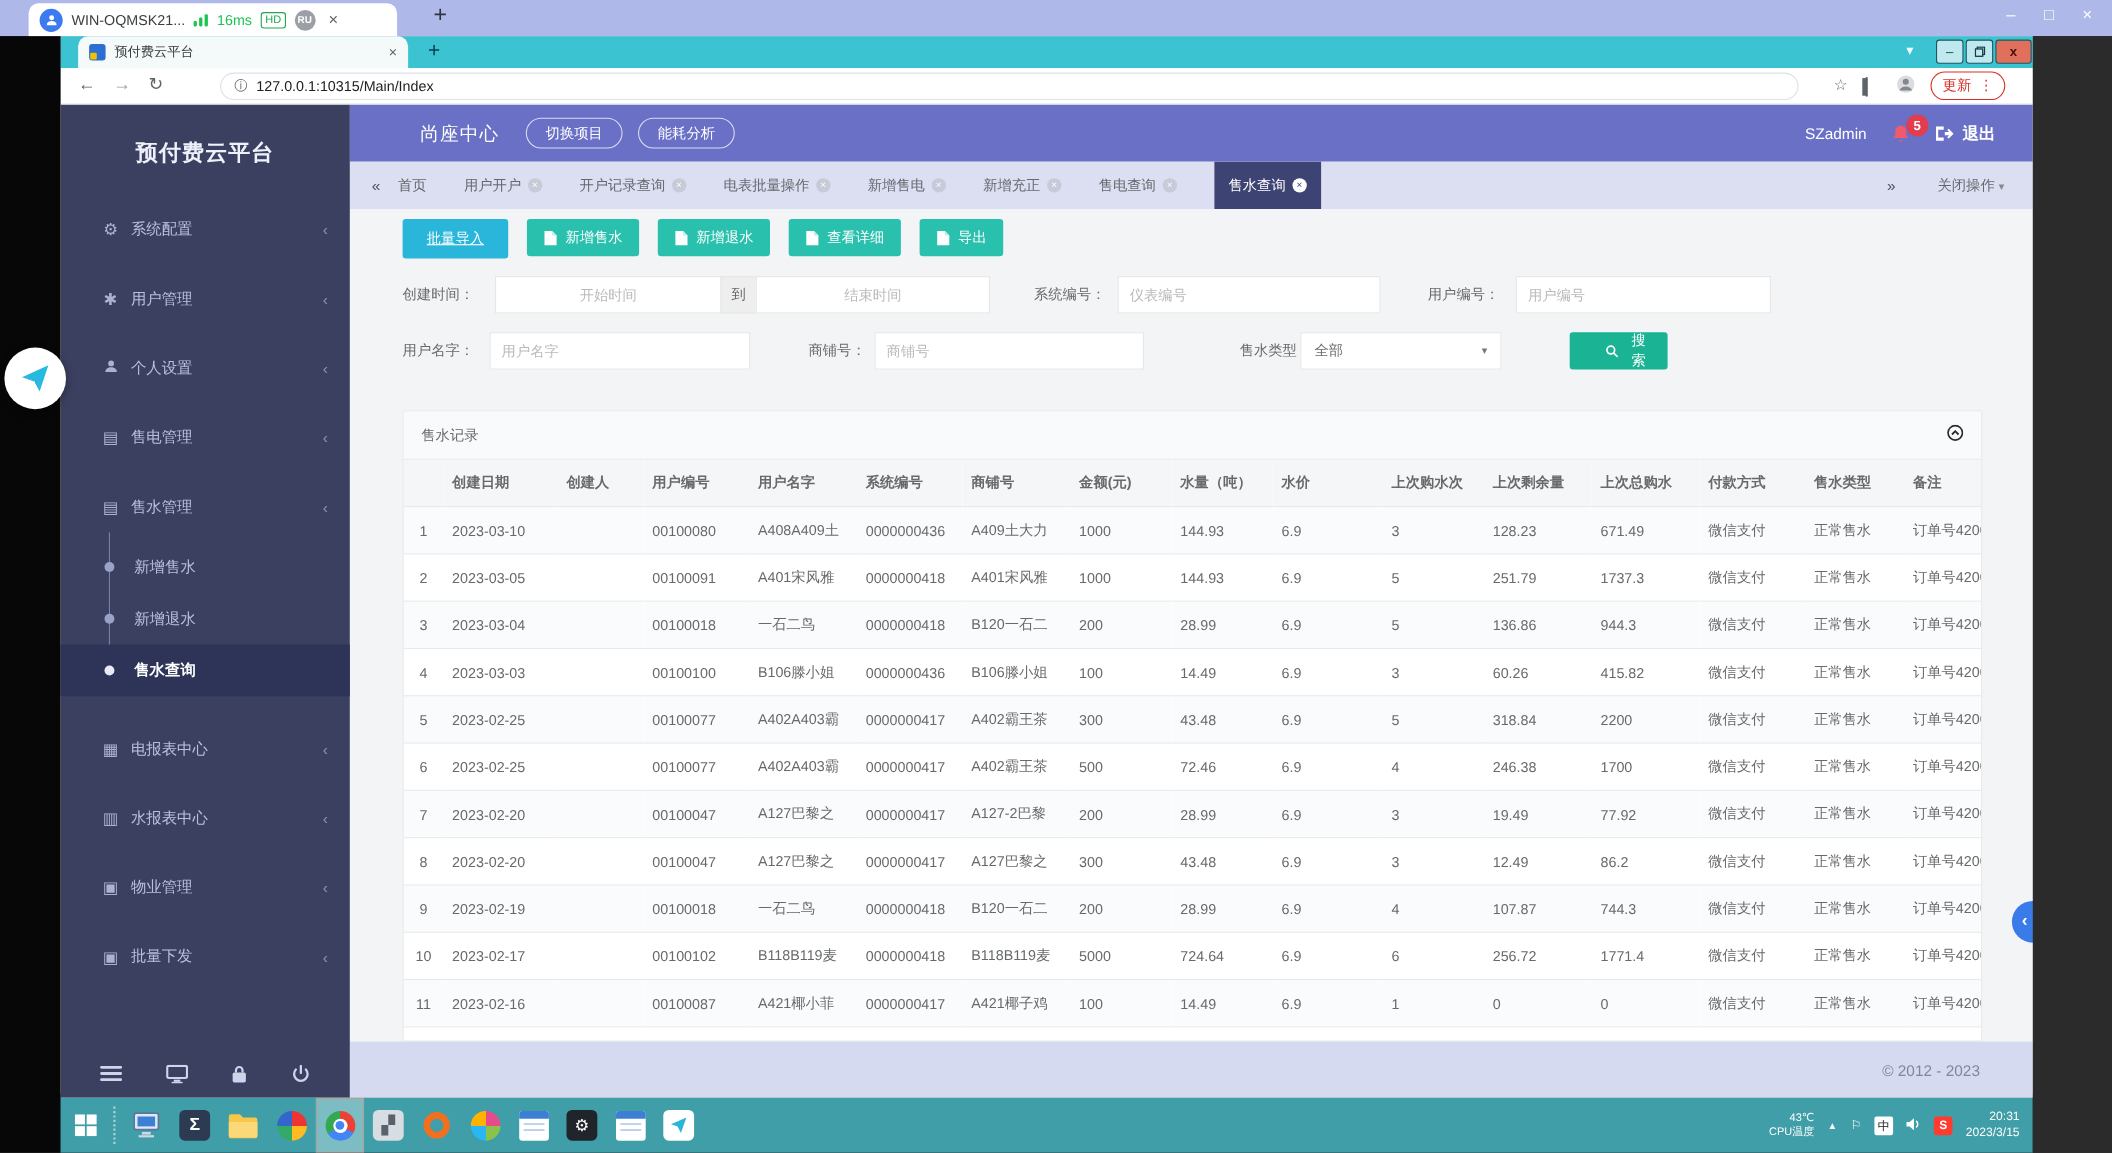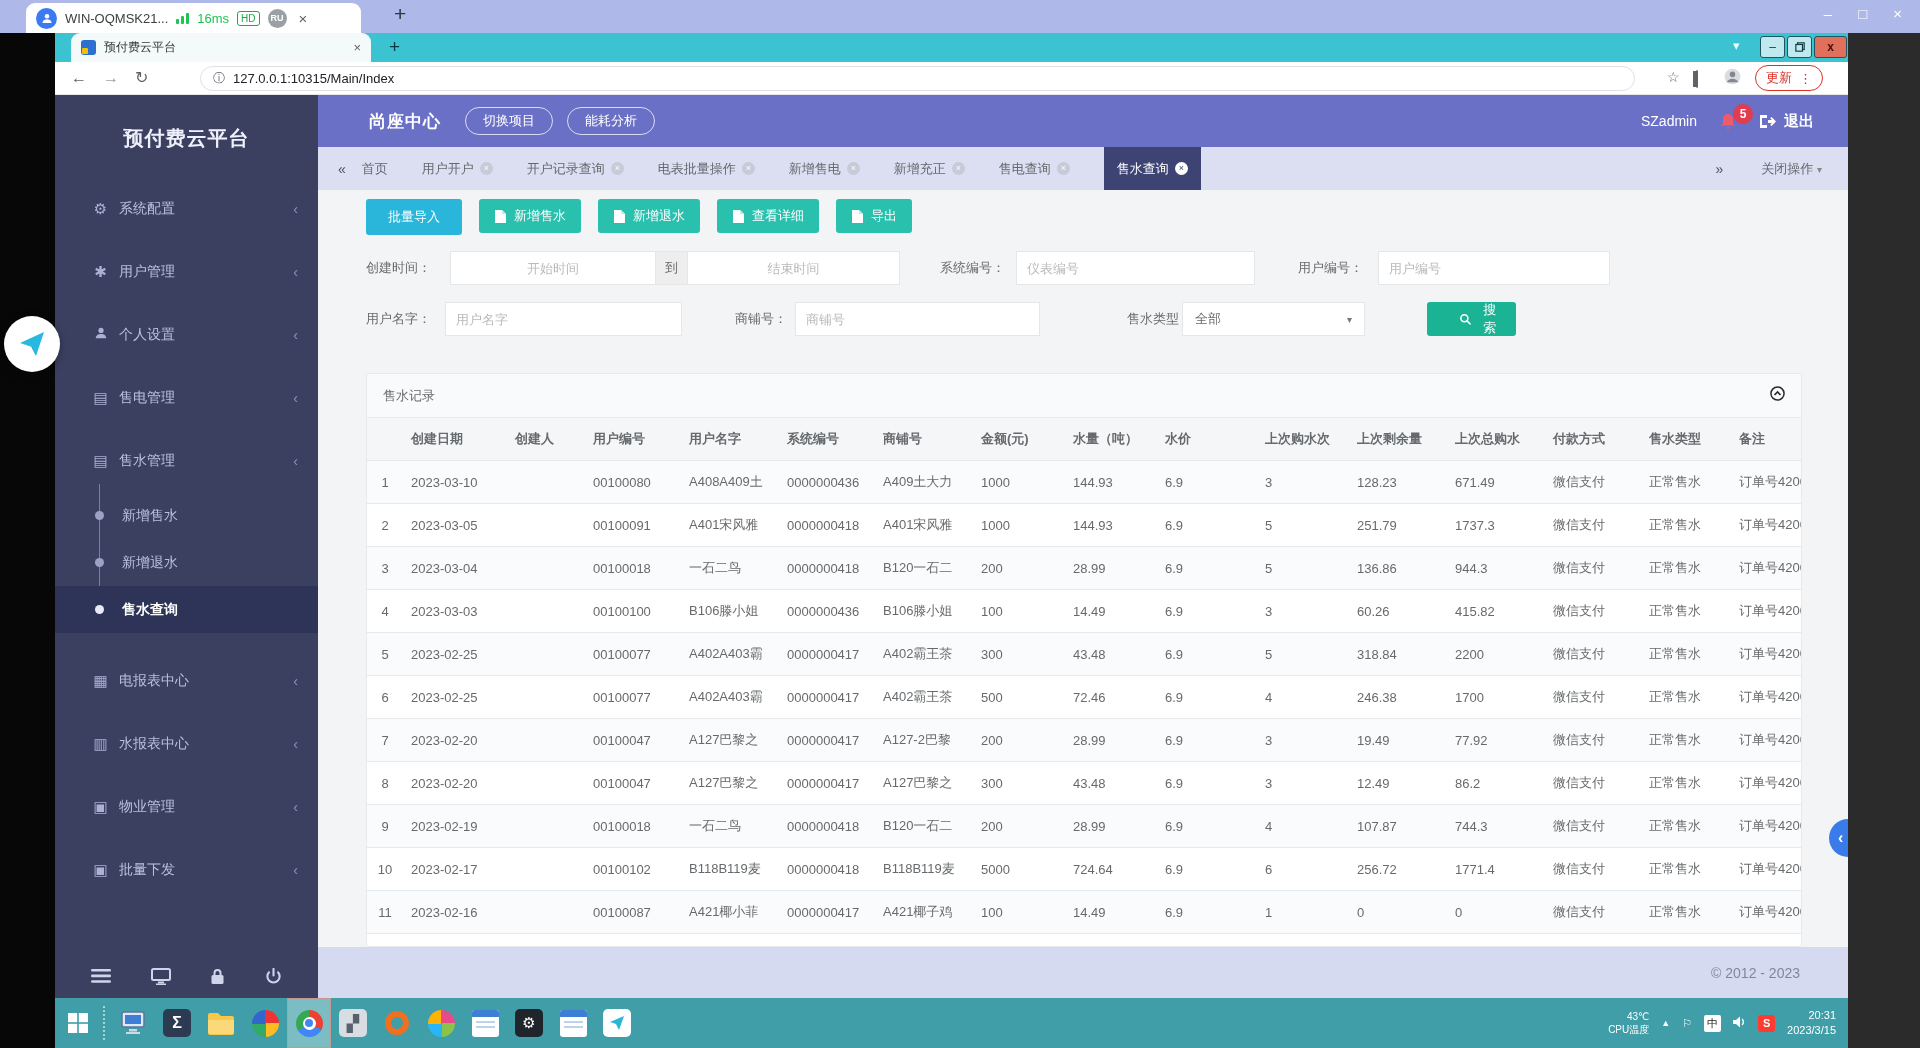--- a/index.html
+++ b/index.html
@@ -64,21 +64,21 @@
   .sub-item { height:47px; display:flex; align-items:center; padding-left:67px; color:#b9c0dd; font-size:14px; position:relative; }
   .sub-item::before { content:""; position:absolute; left:40px; width:9px; height:9px; border-radius:50%; background:#9aa2c6; }
   .sub-item.active { background:#2e3457; color:#fff; font-weight:bold; }
   .sub-item.active::before { background:#e8ebf7; }
   .gap16 { height:16px; }
   .side-bottom { position:absolute; left:0; bottom:0; width:263px; height:44px; display:flex; align-items:center; justify-content:space-between; padding:0 36px; }
   .side-bottom svg { display:block; }
 
   
   .app-header { left:263px; top:0; width:1530px; height:52px; background:#6a70c6; display:flex; align-items:center; color:#fff; }
-  .brand { margin-left:51px; font-size:17px; font-weight:bold; letter-spacing:1px; }
+  .brand { margin-left:64px; font-size:17px; font-weight:normal; letter-spacing:1px; }
   .hpill { margin-left:24px; border:1px solid rgba(255,255,255,.75); border-radius:14px; padding:4px 17px; font-size:13px; }
   .hdr-right { margin-left:auto; margin-right:34px; display:flex; align-items:center; gap:22px; }
   .username { font-size:14px; }
   .bell-wrap { position:relative; display:flex; align-items:center; }
   .badge { position:absolute; left:14px; top:-8px; min-width:20px; height:20px; border-radius:10px; background:#e23c4f; color:#fff; font-size:12px; font-weight:bold; display:flex; align-items:center; justify-content:center; padding:0 4px; }
   .logout { display:flex; align-items:center; gap:8px; font-size:15px; font-weight:bold; }
 
   
   .tabbar { left:263px; top:52px; width:1530px; height:43px; background:#dbdff1; display:flex; align-items:center; color:#66686f; font-size:13px; }
   .tab-scroll { margin:0 16px 0 20px; color:#4d515e; font-size:14px; }
@@ -86,21 +86,21 @@
   .tab-item { display:flex; align-items:center; height:43px; white-space:nowrap; }
   .tab-x { width:13px; height:13px; border-radius:50%; background:#c7cad8; color:#fff; font-size:9px; line-height:13px; text-align:center; margin-left:6px; }
   .tab-item.active { background:#3d4373; color:#fff; padding:0 13px; }
   .tab-item.active .tab-x { background:#fff; color:#3d4373; }
   .tabbar-right { margin-left:auto; display:flex; align-items:center; gap:38px; margin-right:26px; }
 
   
   .content { left:263px; top:95px; width:1530px; height:757px; background:#f3f4f6; }
   .toolbar-row { left:48px; top:9px; display:flex; gap:17px; }
   .btn { height:34px; border:none; border-radius:3px; color:#fff; font-size:13px; display:flex; align-items:center; justify-content:center; gap:7px; padding:0 15px; font-family:inherit; }
-  .btn-import { background:#29b6da; padding:18px 22px; }
+  .btn-import { background:#29b6da; padding:18px 22px;text-decoration:underline; }
   .btn-teal { background:#2ac0ae; }
   .flabel { position:absolute; font-size:13px; color:#676a6c; line-height:34px; white-space:nowrap; }
   .fin { position:absolute; height:34px; border:1px solid #e5e6e7; background:#fff; font-size:13px; color:#676a6c; padding:0 10px; font-family:inherit; }
   .fin::placeholder { color:#b9babc; }
   .fin.center { text-align:center; }
   .addon { position:absolute; height:34px; background:#eee; border:1px solid #e5e6e7; font-size:13px; color:#676a6c; display:flex; align-items:center; justify-content:center; }
   .sel { position:absolute; height:34px; border:1px solid #e5e6e7; background:#fff; font-size:13px; color:#676a6c; display:flex; align-items:center; padding:0 12px; }
   .sel .caret { margin-left:auto; color:#777; font-size:10px; }
   .btn-search { position:absolute; left:1109px; top:0; width:89px; background:#1ab394;padding-left:32px; }
 

